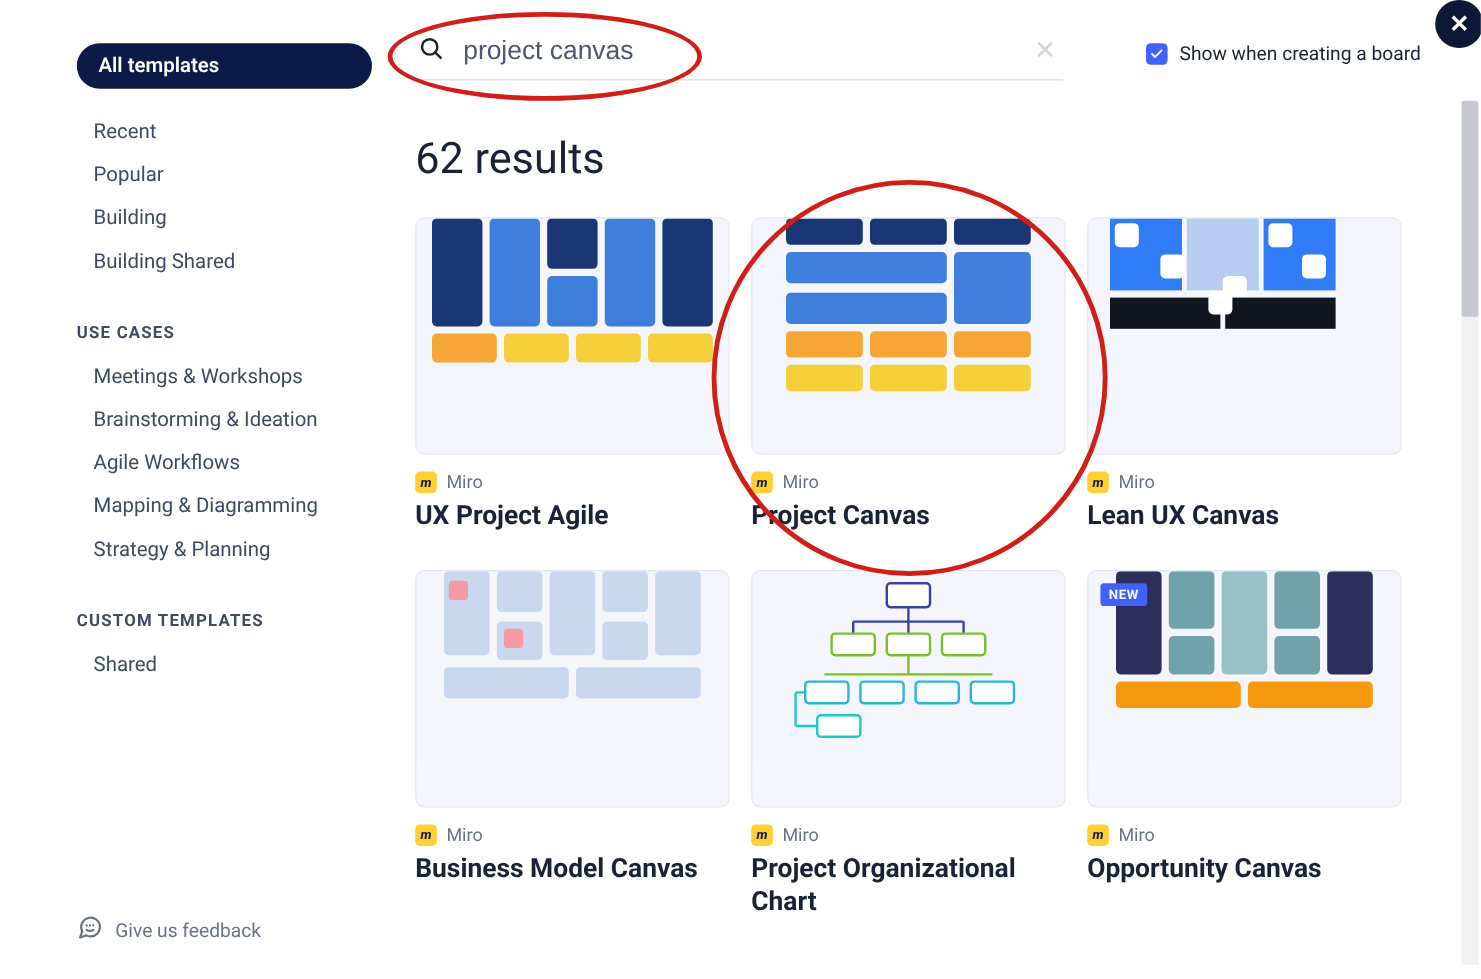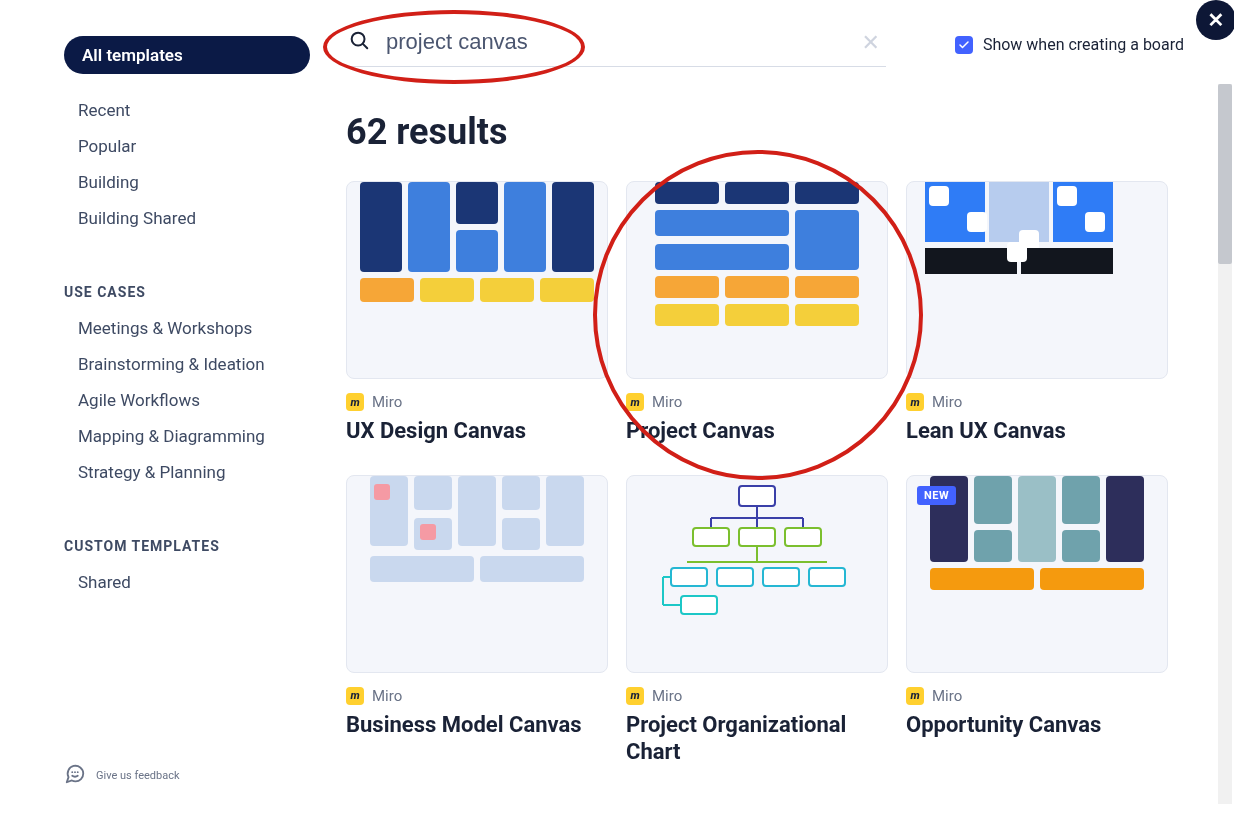--- a/index.html
+++ b/index.html
@@ -20,36 +20,36 @@
   }
   *{box-sizing:border-box;}
   html,body{margin:0;padding:0;width:1234px;height:816px;font-family:-apple-system,BlinkMacSystemFont,"Segoe UI",Roboto,Helvetica,Arial,sans-serif;color:var(--ink);background:var(--bg);overflow:hidden;}
   .app{position:relative;width:1234px;height:816px;display:flex;}
   
   .close-x{position:absolute;top:0;right:-2px;width:40px;height:40px;border-radius:50%;background:#0d1736;color:#fff;display:flex;align-items:center;justify-content:center;font-size:20px;font-weight:700;line-height:1;}
   
   .sidebar{width:310px;flex:0 0 310px;padding:36px 0 0 64px;display:flex;flex-direction:column;}
   .pill{display:inline-flex;align-items:center;background:var(--pill);color:#fff;font-weight:600;font-size:17px;border-radius:999px;padding:9px 18px;margin-bottom:18px;}
   .nav-item{font-size:17px;color:var(--sidebar-ink);padding:8px 0 8px 14px;cursor:pointer;}
-  .nav-section-title{font-size:14px;font-weight:700;letter-spacing:1px;color:#3e4a63;margin:48px 0 10px 0;text-transform:uppercase;}
-  .feedback{margin-top:auto;margin-bottom:28px;display:flex;align-items:center;gap:10px;color:#6a7387;font-size:11px;}
+  .nav-section-title{font-size:14px;font-weight:700;letter-spacing:1px;color:#3e4a63;margin:34px 0 10px 0;text-transform:uppercase;}
+  .feedback{margin-top:auto;margin-bottom:28px;display:flex;align-items:center;gap:10px;color:#6a7387;font-size:16px;}
   .feedback svg{stroke:#6a7387;}
 
   
   .main{flex:1;position:relative;padding:22px 36px 0 36px;overflow:hidden;}
   .search-row{display:flex;align-items:center;justify-content:space-between;gap:30px;}
   .search{flex:1;max-width:540px;display:flex;align-items:center;border-bottom:1px solid #d7dce6;padding:6px 6px 10px 2px;gap:14px;}
   .search input{border:none;outline:none;font-size:22px;color:#4b5670;flex:1;background:transparent;}
   .search .sicon svg{stroke:#1a2236;}
   .search .clr{color:#cfd4df;font-size:22px;cursor:pointer;}
   .show-when{display:flex;align-items:center;gap:10px;font-size:16px;color:var(--ink);margin-right:14px;}
   .chk{width:18px;height:18px;border-radius:4px;background:var(--check);display:flex;align-items:center;justify-content:center;}
   .chk svg{stroke:#fff;}
 
-  .results-h{font-size:36px;font-weight:700;color:var(--ink);margin:44px 0 28px 0;}
+  .results-h{font-size:36px;font-weight:400;color:var(--ink);margin:44px 0 28px 0;}
 
   .grid{display:grid;grid-template-columns:repeat(3,262px);gap:30px 18px;}
   .card{display:flex;flex-direction:column;cursor:pointer;}
   .thumb{width:262px;height:198px;border-radius:8px;background:var(--card);border:1px solid var(--card-border);display:flex;align-items:flex-start;justify-content:center;position:relative;overflow:hidden;}
   .by{display:flex;align-items:center;gap:8px;margin-top:14px;}
   .by .badge{width:18px;height:18px;border-radius:4px;background:var(--badge-bg);display:flex;align-items:center;justify-content:center;font-size:11px;font-weight:800;font-style:italic;color:#19203a;}
   .by .txt{font-size:15px;color:#6a7387;}
   .title{font-size:22px;font-weight:700;color:var(--ink);margin-top:6px;line-height:1.25;}
 
   
@@ -151,21 +151,21 @@
               <div class="bk" style="width:54px;height:24px;background:var(--yellow);"></div>
               <div class="bk" style="width:54px;height:24px;background:var(--yellow);"></div>
               <div class="bk" style="width:54px;height:24px;background:var(--yellow);"></div>
             </div>
           </div>
         </div>
         <div class="by">
           <span class="badge">m</span>
           <span class="txt">Miro</span>
         </div>
-        <div class="title">UX Design Canvas</div>
+        <div class="title">UX Project Agile</div>
       </div>
 
       <div class="card">
         <div class="thumb">
           <div class="art pad">
             <div class="row">
               <div class="bk" style="width:64px;height:22px;background:var(--blue-dk);"></div>
               <div class="bk" style="width:64px;height:22px;background:var(--blue-dk);"></div>
               <div class="bk" style="width:64px;height:22px;background:var(--blue-dk);"></div>
             </div>

